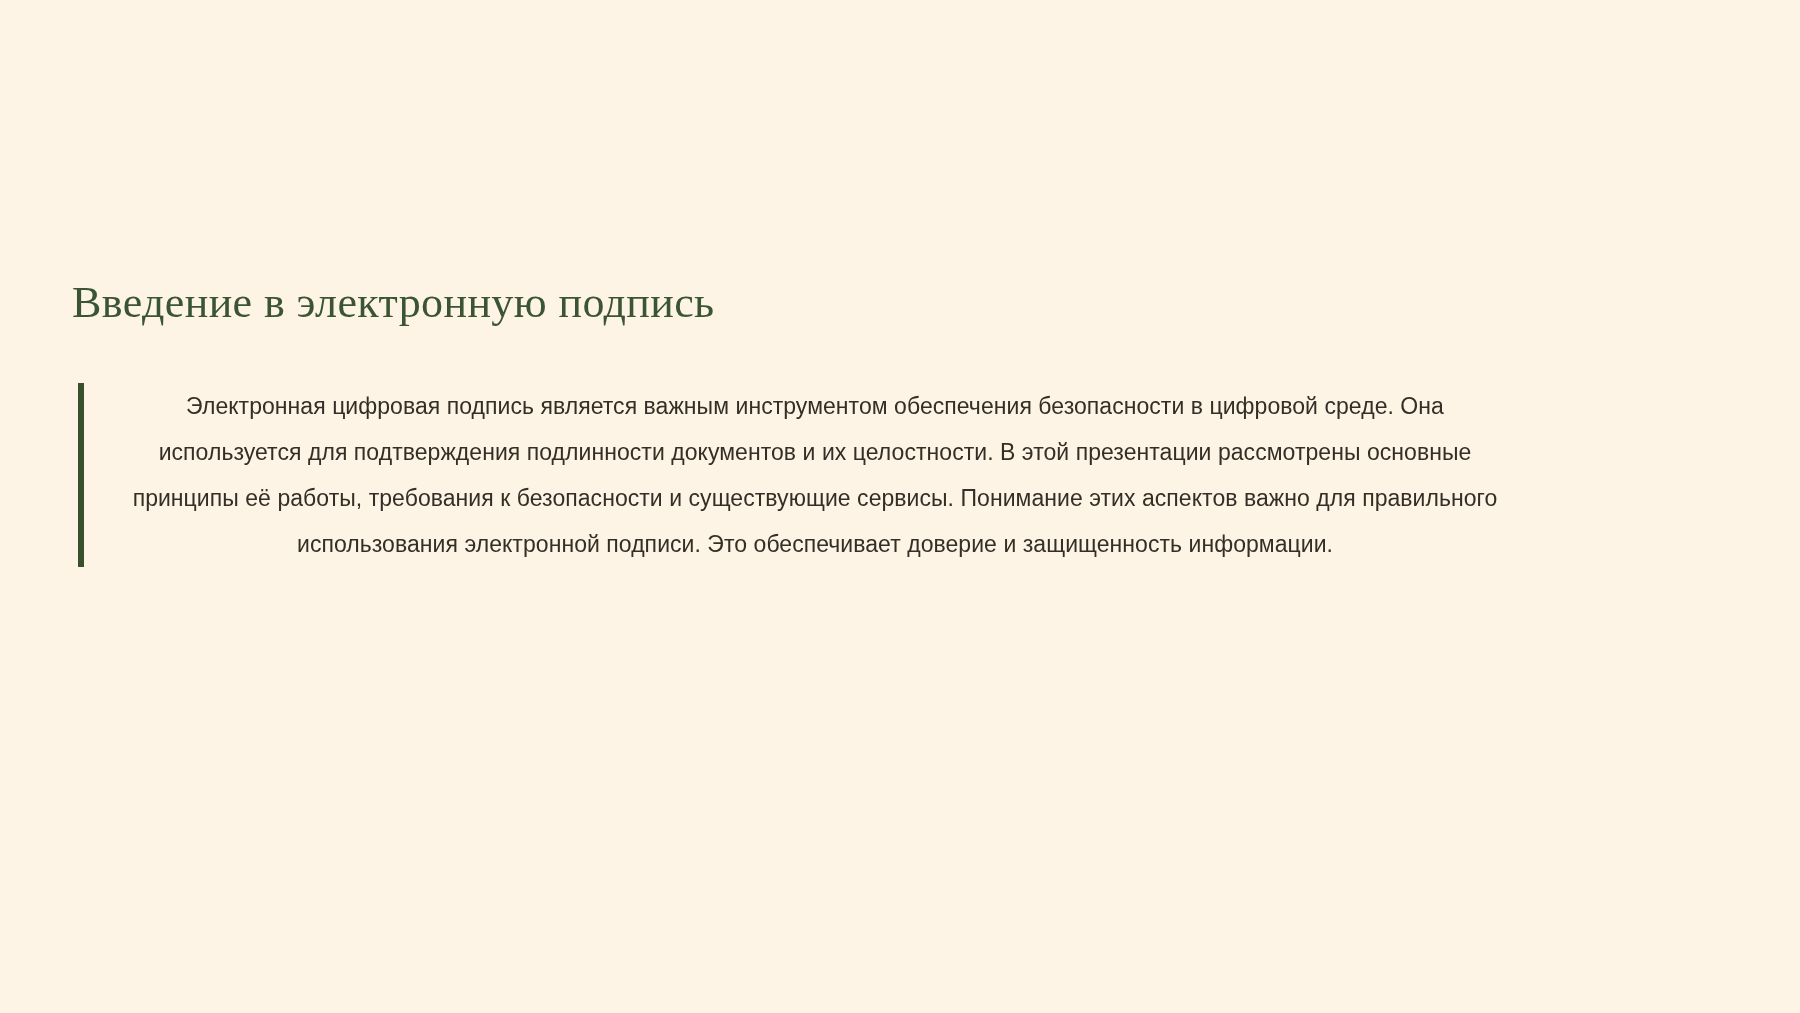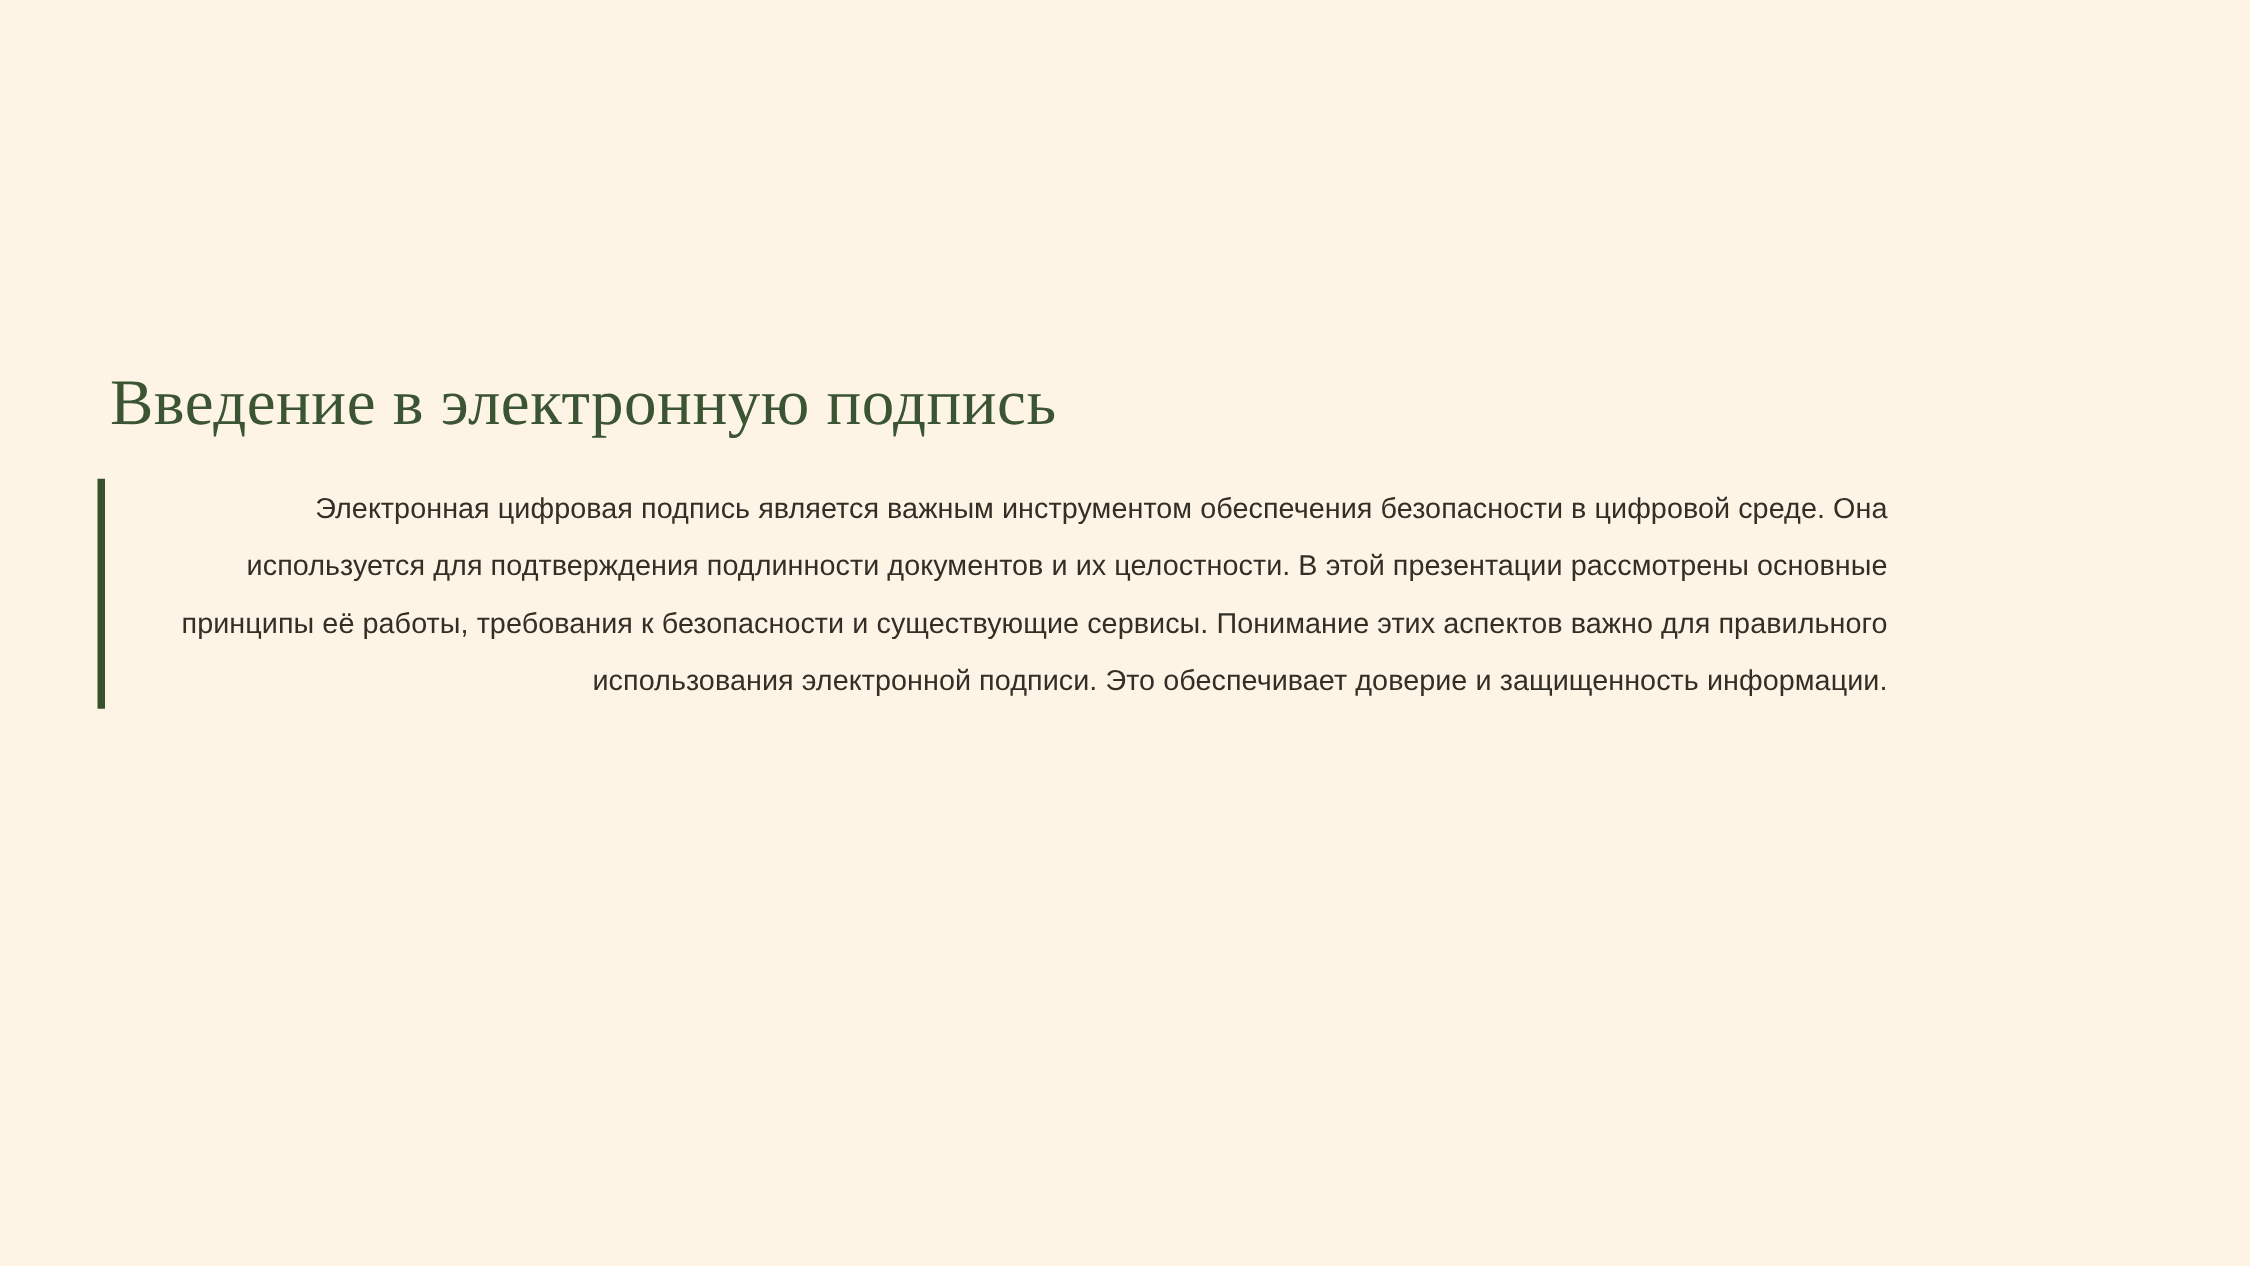--- a/index.html
+++ b/index.html
@@ -23,23 +23,23 @@
     background: #FDF4E5;
     box-sizing: border-box;
   }
 
   
   #slide-title {
     position: absolute;
     left: 72px;
     top: 278px;
     width: 1600px;
-    margin: 16px;
+    margin: 0;
     font-family: "Liberation Serif", "DejaVu Serif", serif;
-    font-size: 52px;
+    font-size: 44px;
     font-weight: 400;
     line-height: 1.12;
     letter-spacing: 0.4px;
     color: #3A5434;
     white-space: nowrap;
   }
 
   
   #body-block {
     position: absolute;
@@ -59,21 +59,21 @@
 
   #body-text {
     flex: 1 1 auto;
     margin: 0;
     padding: 0 0 0 36px;
     font-family: "Liberation Sans", "DejaVu Sans", sans-serif;
     font-size: 23px;
     font-weight: 400;
     line-height: 46px;
     color: #332F26;
-    text-align: right;
+    text-align: center;
     letter-spacing: 0.05px;
   }
 </style>
 </head>
 <body>
 
 <div id="slide">
 
   <h1 id="slide-title">Введение в электронную подпись</h1>
 

